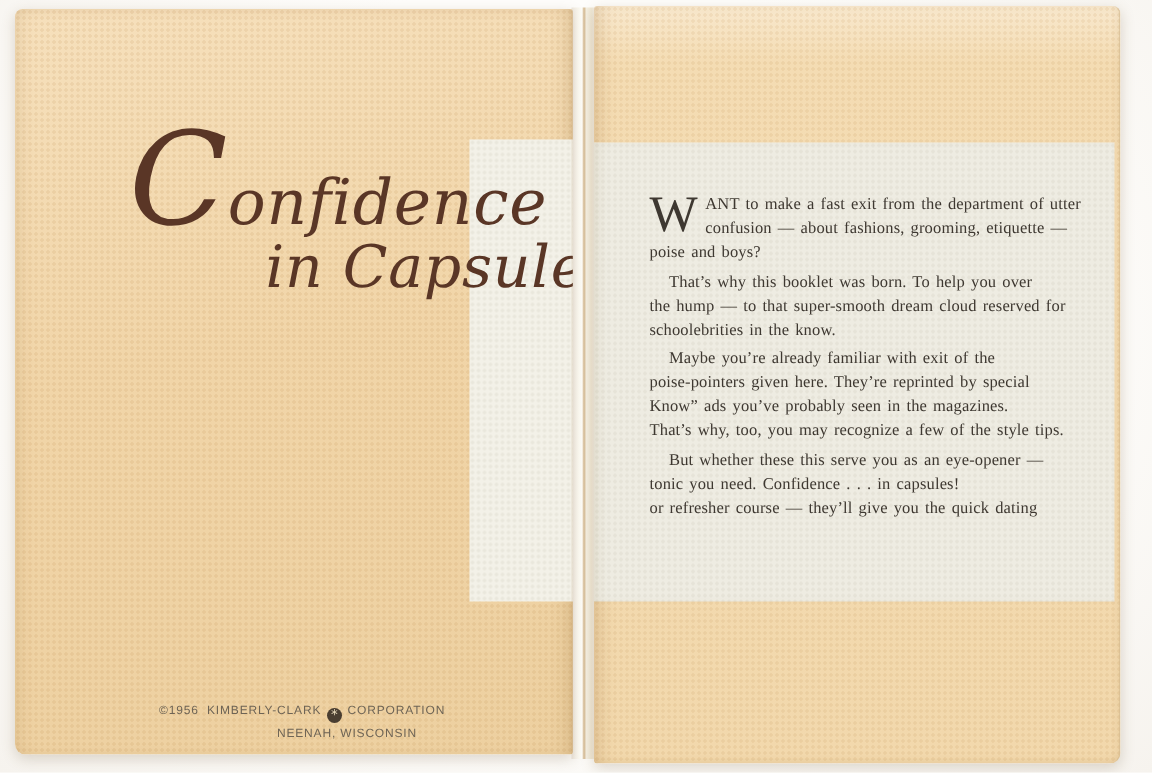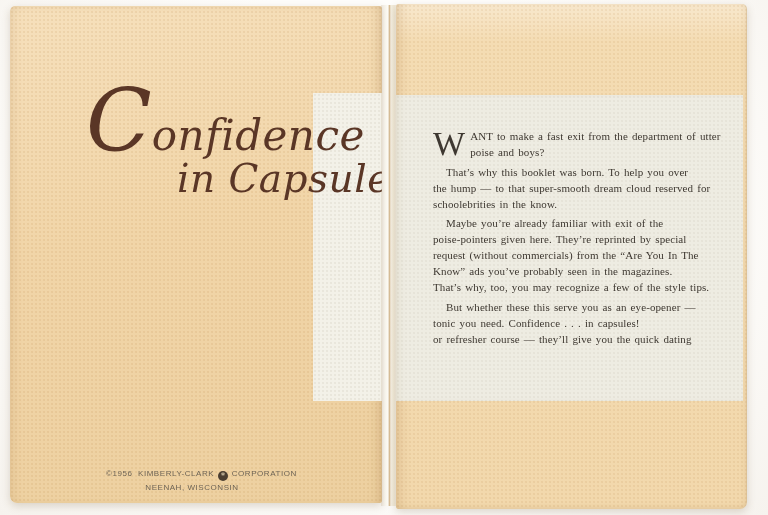--- a/index.html
+++ b/index.html
@@ -73,21 +73,21 @@
   .t2{
     position:absolute;left:167px;top:150px;
     color:var(--title-brown,#5a3626);
     font-family:"DejaVu Serif","Liberation Serif",serif;
     font-style:italic;font-size:39px;line-height:46px;white-space:nowrap;
     letter-spacing:0.5px;
   }
   
   .colophon{
     position:absolute;left:96px;top:461px;width:172px;
-    text-align:center;color:var(--colophon-text,#6e6455);
+    text-align:right;color:var(--colophon-text,#6e6455);
     font-family:"Liberation Sans","DejaVu Sans",sans-serif;
     font-size:8px;line-height:13px;letter-spacing:0.55px;white-space:nowrap;
   }
   .colophon .logo{
     display:inline-flex;align-items:center;justify-content:center;
     width:10px;height:10px;border-radius:50%;
     background:var(--logo-dark,#4a3e31);
     vertical-align:-2px;margin:0 1px;
   }
   .colophon .logo span{
@@ -133,31 +133,31 @@
   </div>
 
   <div class="gutter"></div>
 
   <div class="page right">
     <div class="panel right-panel"></div>
     <div class="intro">
         <div class="para">
           <span class="dropcap">W</span>
           <div class="line">ANT to make a fast exit from the department of utter</div>
+          <div class="line">confusion — about fashions, grooming, etiquette —</div>
           <div class="line">poise and boys?</div>
         </div>
         <div class="para indent">
           <div class="line">That’s why this booklet was born. To help you over</div>
           <div class="line">the hump — to that super-smooth dream cloud reserved for</div>
           <div class="line">schoolebrities in the know.</div>
         </div>
         <div class="para indent">
           <div class="line">Maybe you’re already familiar with exit of the</div>
           <div class="line">poise-pointers given here. They’re reprinted by special</div>
-          <div class="line">request (without commercials) from the “Are You In The</div>
           <div class="line">Know” ads you’ve probably seen in the magazines.</div>
           <div class="line">That’s why, too, you may recognize a few of the style tips.</div>
         </div>
         <div class="para indent">
           <div class="line">But whether these this serve you as an eye-opener —</div>
           <div class="line">tonic you need. Confidence . . . in capsules!</div>
           <div class="line">or refresher course — they’ll give you the quick dating</div>
         </div>
       </div>
   </div>

